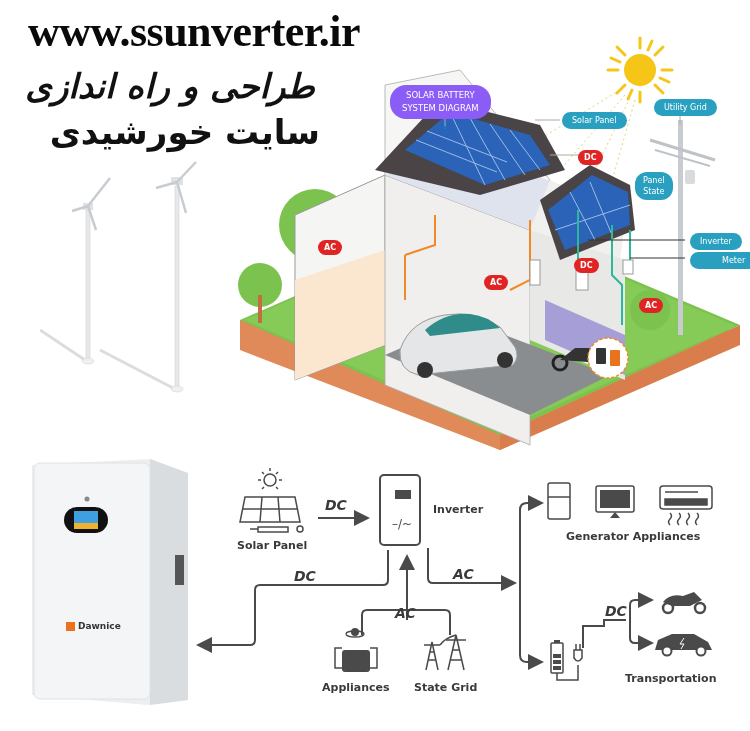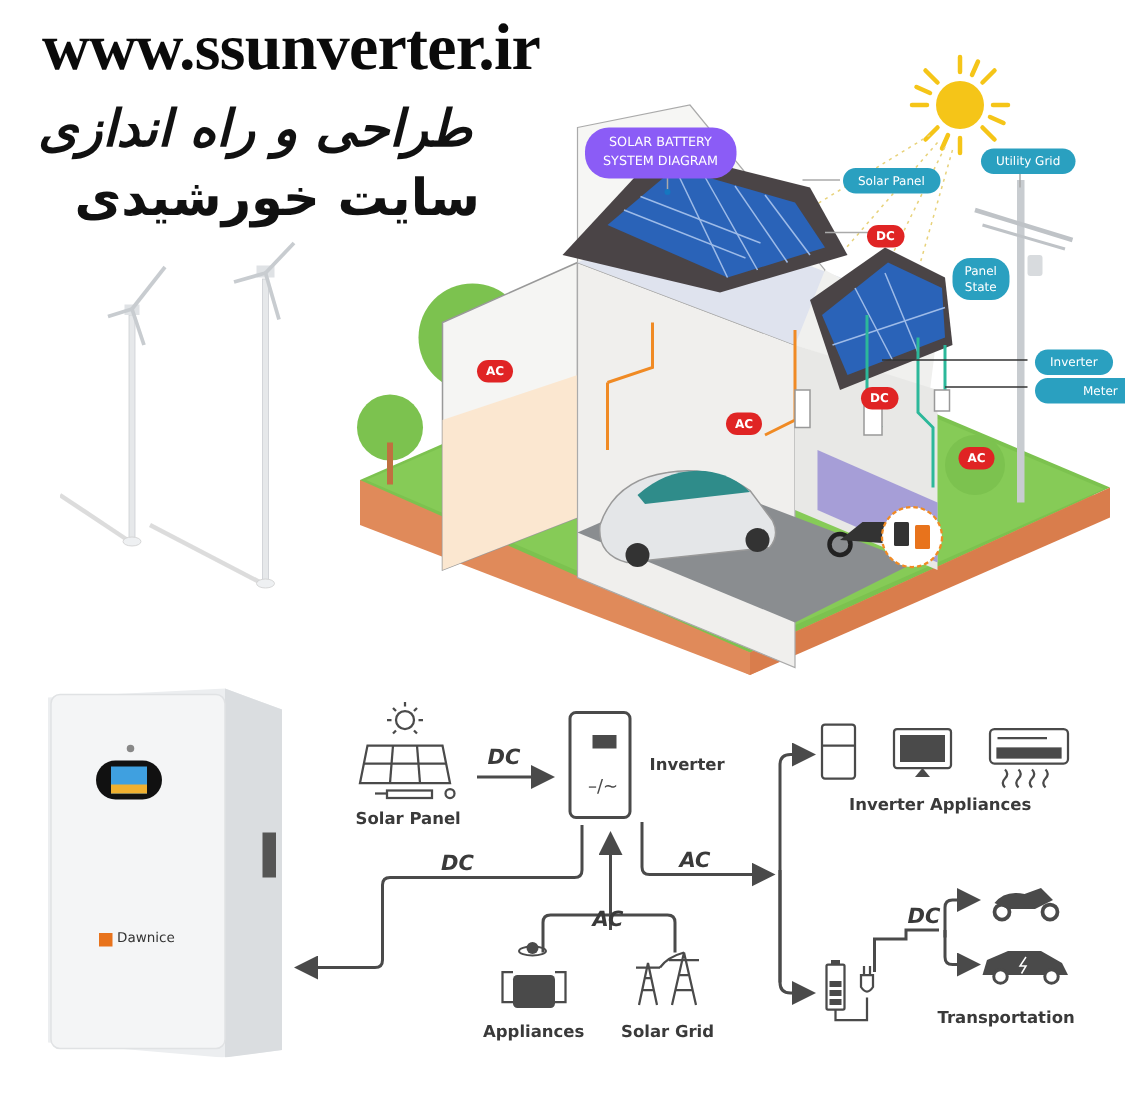--- a/index.html
+++ b/index.html
@@ -197,21 +197,21 @@
     <polygon points="120,4 158,18 158,245 120,250" fill="#dadde0"></polygon>
     <rect x="4" y="8" width="116" height="236" rx="6" fill="#f4f5f6" stroke="#e0e2e4"></rect>
     <rect x="34" y="52" width="44" height="26" rx="13" fill="#111"></rect>
     <rect x="44" y="56" width="24" height="18" fill="#3fa0e0"></rect>
     <rect x="44" y="68" width="24" height="6" fill="#f0b030"></rect>
     <circle cx="57" cy="44" r="2.5" fill="#888"></circle>
     <rect x="145" y="100" width="9" height="30" fill="#555"></rect>
   </svg>
   <div class="abs" style="left:36px;top:166px;display:flex;align-items:center;gap:3px">
     <span style="display:inline-block;width:9px;height:9px;background:#e8731c"></span>
-    <span style="font-size:9px;color:#333;font-weight:normal">Dawnice</span>
+    <span style="font-size:9px;color:#333;font-weight:bold">Dawnice</span>
   </div>
 </div>
 
 <svg class="abs" style="left:0;top:440px" width="750" height="291">
   <defs>
     <marker id="arr" markerWidth="8" markerHeight="8" refX="6" refY="4" orient="auto">
       <path d="M0,0 L8,4 L0,8 z" fill="#4a4a4a"></path>
     </marker>
   </defs>
   <g stroke="#4a4a4a" stroke-width="2" fill="none">
@@ -309,22 +309,22 @@
   <g>
     <path d="M655,210 L658,200 L672,194 L694,194 L708,202 L712,210z" fill="#4a4a4a"></path>
     <circle cx="667" cy="211" r="4.5" fill="#fff" stroke="#4a4a4a" stroke-width="2"></circle>
     <circle cx="701" cy="211" r="4.5" fill="#fff" stroke="#4a4a4a" stroke-width="2"></circle>
     <path d="M684,198 L680,204 L684,204 L681,209" stroke="#fff" stroke-width="1" fill="none"></path>
   </g>
 </svg>
 
 <div class="lbl" style="left:237px;top:539px">Solar Panel</div>
 <div class="lbl" style="left:433px;top:503px">Inverter</div>
-<div class="lbl" style="left:566px;top:530px">Inverter Appliances</div>
+<div class="lbl" style="left:566px;top:530px">Generator Appliances</div>
 <div class="lbl" style="left:322px;top:681px">Appliances</div>
-<div class="lbl" style="left:414px;top:681px">Solar Grid</div>
+<div class="lbl" style="left:414px;top:681px">State Grid</div>
 <div class="lbl" style="left:625px;top:672px">Transportation</div>
 
 <div class="flow" style="left:325px;top:497px">DC</div>
 <div class="flow" style="left:294px;top:568px">DC</div>
 <div class="flow" style="left:453px;top:566px">AC</div>
 <div class="flow" style="left:395px;top:605px">AC</div>
 <div class="flow" style="left:605px;top:603px">DC</div>
 
 </body></html>

